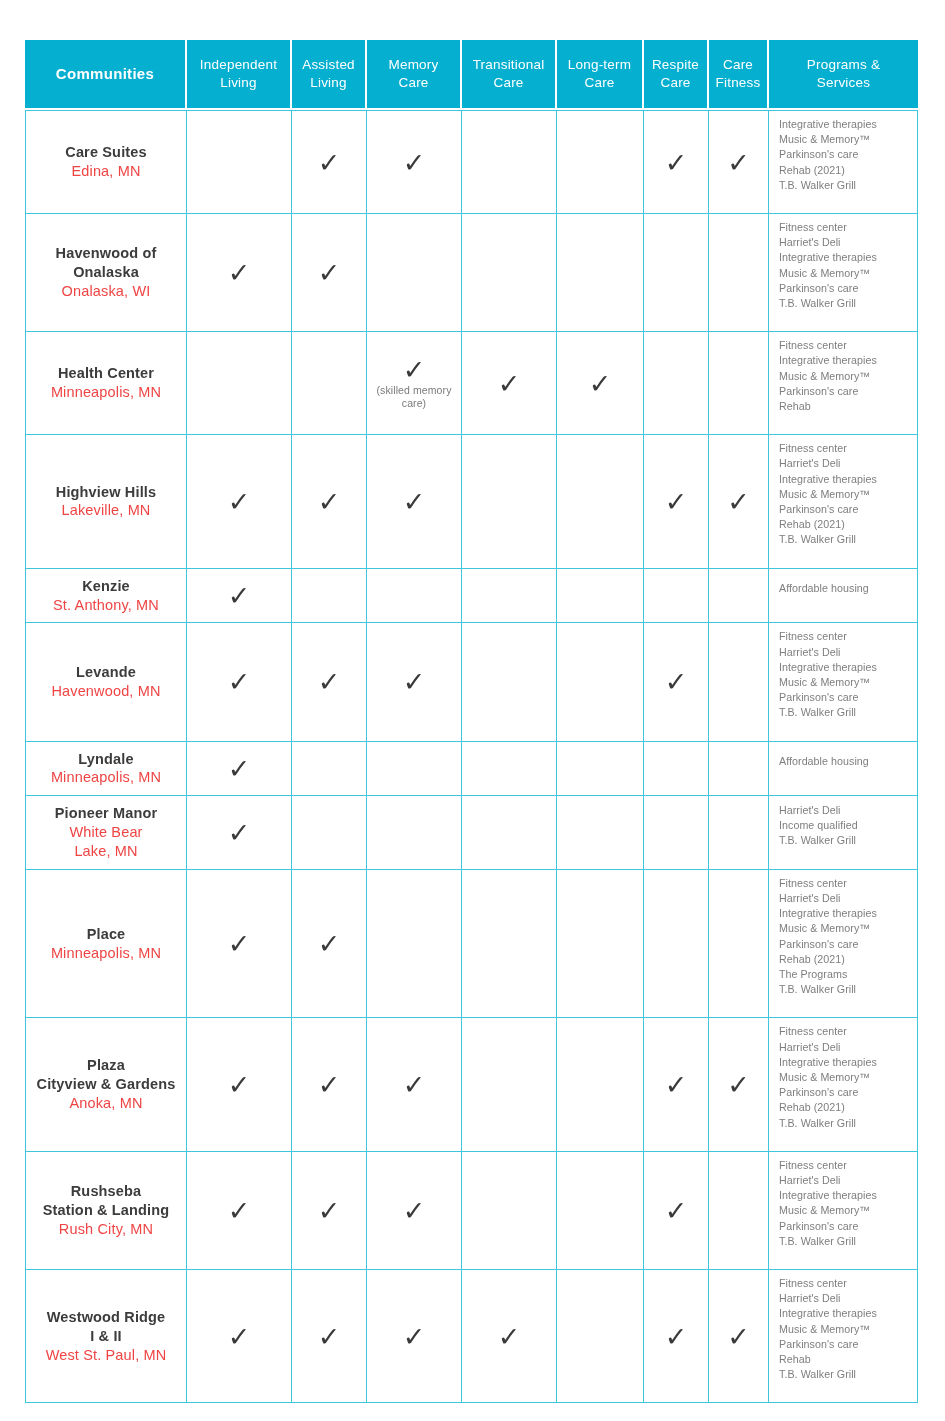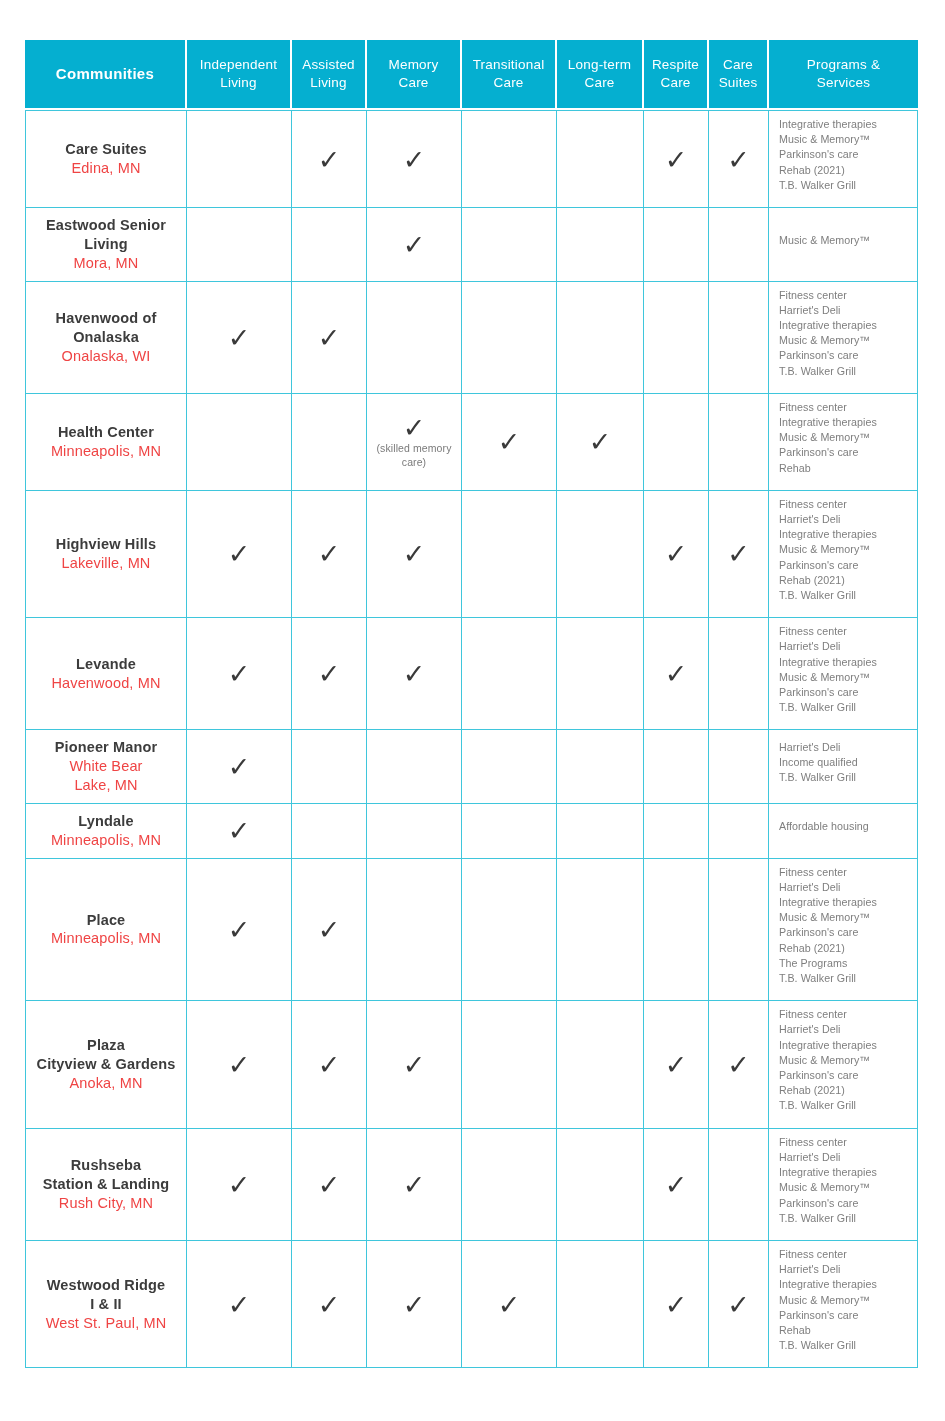--- a/index.html
+++ b/index.html
@@ -109,21 +109,21 @@
     line-height: 1.3;
     margin-top: 1px;
     letter-spacing: 0.1px;
   }
   td.empty-cell { font-size: 0; }
 
   
   td.programs-cell {
     text-align: left;
     vertical-align: middle;
-    padding: 6px 9px 14px 10px;
+    padding: 6px 9px 20px 10px;
     border-right: 1.4px solid #3FC6DC;
   }
   .programs-list {
     margin: 0;
     padding: 0;
     list-style: none;
   }
   .programs-list li {
     color: #7E7E7E;
     font-size: 10.7px;
@@ -150,21 +150,21 @@
     </colgroup>
     <thead>
       <tr>
         <th class="col-communities"><span>Communities</span></th>
         <th><span>Independent</span><br><span>Living</span></th>
         <th><span>Assisted</span><br><span>Living</span></th>
         <th><span>Memory</span><br><span>Care</span></th>
         <th><span>Transitional</span><br><span>Care</span></th>
         <th><span>Long-term</span><br><span>Care</span></th>
         <th><span>Respite</span><br><span>Care</span></th>
-        <th><span>Care</span><br><span>Suites</span></th>
+        <th><span>Care</span><br><span>Fitness</span></th>
         <th><span>Programs &amp;</span><br><span>Services</span></th>
       </tr>
     </thead>
     <tbody id="table-body">
         <tr>
           <td class="name-cell">
             <span class="comm-name">Care Suites</span>
             <span class="comm-loc">Edina, MN</span>
           </td>
           <td class="empty-cell"></td>
@@ -187,41 +187,20 @@
               <li>Integrative therapies</li>
               <li>Music &amp; Memory™</li>
               <li>Parkinson's care</li>
               <li>Rehab (2021)</li>
               <li>T.B. Walker Grill</li>
             </ul>
           </td>
         </tr>
         <tr>
           <td class="name-cell">
-            <span class="comm-name">Eastwood Senior</span>
-            <span class="comm-name">Living</span>
-            <span class="comm-loc">Mora, MN</span>
-          </td>
-          <td class="empty-cell"></td>
-          <td class="empty-cell"></td>
-          <td>
-            <div class="check-wrap"><span class="check">✓</span></div>
-          </td>
-          <td class="empty-cell"></td>
-          <td class="empty-cell"></td>
-          <td class="empty-cell"></td>
-          <td class="empty-cell"></td>
-          <td class="programs-cell">
-            <ul class="programs-list">
-              <li>Music &amp; Memory™</li>
-            </ul>
-          </td>
-        </tr>
-        <tr>
-          <td class="name-cell">
             <span class="comm-name">Havenwood of</span>
             <span class="comm-name">Onalaska</span>
             <span class="comm-loc">Onalaska, WI</span>
           </td>
           <td>
             <div class="check-wrap"><span class="check">✓</span></div>
           </td>
           <td>
             <div class="check-wrap"><span class="check">✓</span></div>
           </td>
@@ -298,20 +277,40 @@
               <li>Integrative therapies</li>
               <li>Music &amp; Memory™</li>
               <li>Parkinson's care</li>
               <li>Rehab (2021)</li>
               <li>T.B. Walker Grill</li>
             </ul>
           </td>
         </tr>
         <tr>
           <td class="name-cell">
+            <span class="comm-name">Kenzie</span>
+            <span class="comm-loc">St. Anthony, MN</span>
+          </td>
+          <td>
+            <div class="check-wrap"><span class="check">✓</span></div>
+          </td>
+          <td class="empty-cell"></td>
+          <td class="empty-cell"></td>
+          <td class="empty-cell"></td>
+          <td class="empty-cell"></td>
+          <td class="empty-cell"></td>
+          <td class="empty-cell"></td>
+          <td class="programs-cell">
+            <ul class="programs-list">
+              <li>Affordable housing</li>
+            </ul>
+          </td>
+        </tr>
+        <tr>
+          <td class="name-cell">
             <span class="comm-name">Levande</span>
             <span class="comm-loc">Havenwood, MN</span>
           </td>
           <td>
             <div class="check-wrap"><span class="check">✓</span></div>
           </td>
           <td>
             <div class="check-wrap"><span class="check">✓</span></div>
           </td>
           <td>
@@ -324,20 +323,40 @@
           </td>
           <td class="empty-cell"></td>
           <td class="programs-cell">
             <ul class="programs-list">
               <li>Fitness center</li>
               <li>Harriet's Deli</li>
               <li>Integrative therapies</li>
               <li>Music &amp; Memory™</li>
               <li>Parkinson's care</li>
               <li>T.B. Walker Grill</li>
+            </ul>
+          </td>
+        </tr>
+        <tr>
+          <td class="name-cell">
+            <span class="comm-name">Lyndale</span>
+            <span class="comm-loc">Minneapolis, MN</span>
+          </td>
+          <td>
+            <div class="check-wrap"><span class="check">✓</span></div>
+          </td>
+          <td class="empty-cell"></td>
+          <td class="empty-cell"></td>
+          <td class="empty-cell"></td>
+          <td class="empty-cell"></td>
+          <td class="empty-cell"></td>
+          <td class="empty-cell"></td>
+          <td class="programs-cell">
+            <ul class="programs-list">
+              <li>Affordable housing</li>
             </ul>
           </td>
         </tr>
         <tr>
           <td class="name-cell">
             <span class="comm-name">Pioneer Manor</span>
             <span class="comm-loc">White Bear</span>
             <span class="comm-loc">Lake, MN</span>
           </td>
           <td>
@@ -352,40 +371,20 @@
           <td class="programs-cell">
             <ul class="programs-list">
               <li>Harriet's Deli</li>
               <li>Income qualified</li>
               <li>T.B. Walker Grill</li>
             </ul>
           </td>
         </tr>
         <tr>
           <td class="name-cell">
-            <span class="comm-name">Lyndale</span>
-            <span class="comm-loc">Minneapolis, MN</span>
-          </td>
-          <td>
-            <div class="check-wrap"><span class="check">✓</span></div>
-          </td>
-          <td class="empty-cell"></td>
-          <td class="empty-cell"></td>
-          <td class="empty-cell"></td>
-          <td class="empty-cell"></td>
-          <td class="empty-cell"></td>
-          <td class="empty-cell"></td>
-          <td class="programs-cell">
-            <ul class="programs-list">
-              <li>Affordable housing</li>
-            </ul>
-          </td>
-        </tr>
-        <tr>
-          <td class="name-cell">
             <span class="comm-name">Place</span>
             <span class="comm-loc">Minneapolis, MN</span>
           </td>
           <td>
             <div class="check-wrap"><span class="check">✓</span></div>
           </td>
           <td>
             <div class="check-wrap"><span class="check">✓</span></div>
           </td>
           <td class="empty-cell"></td>

